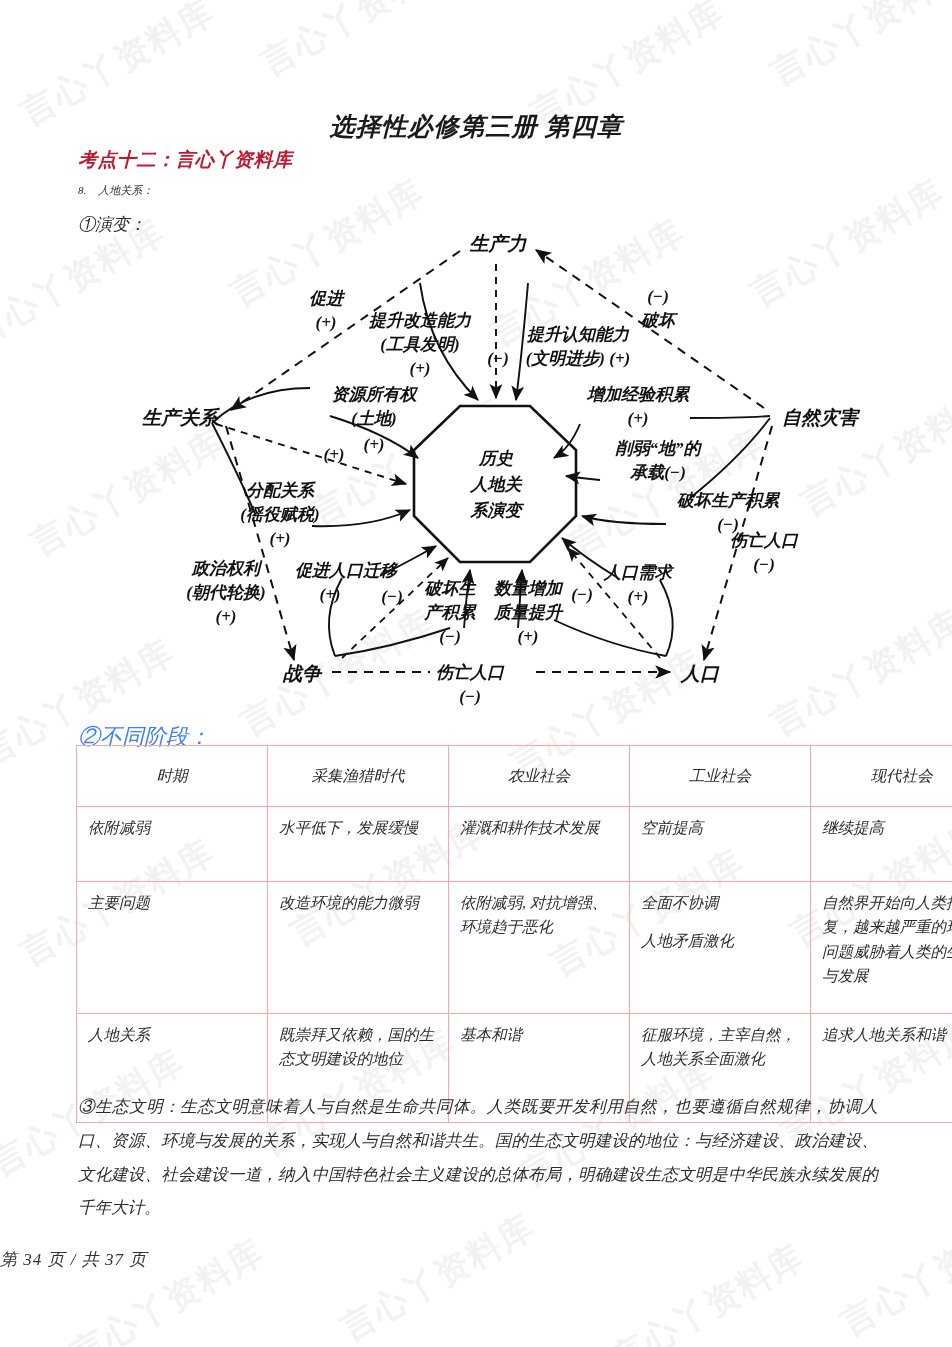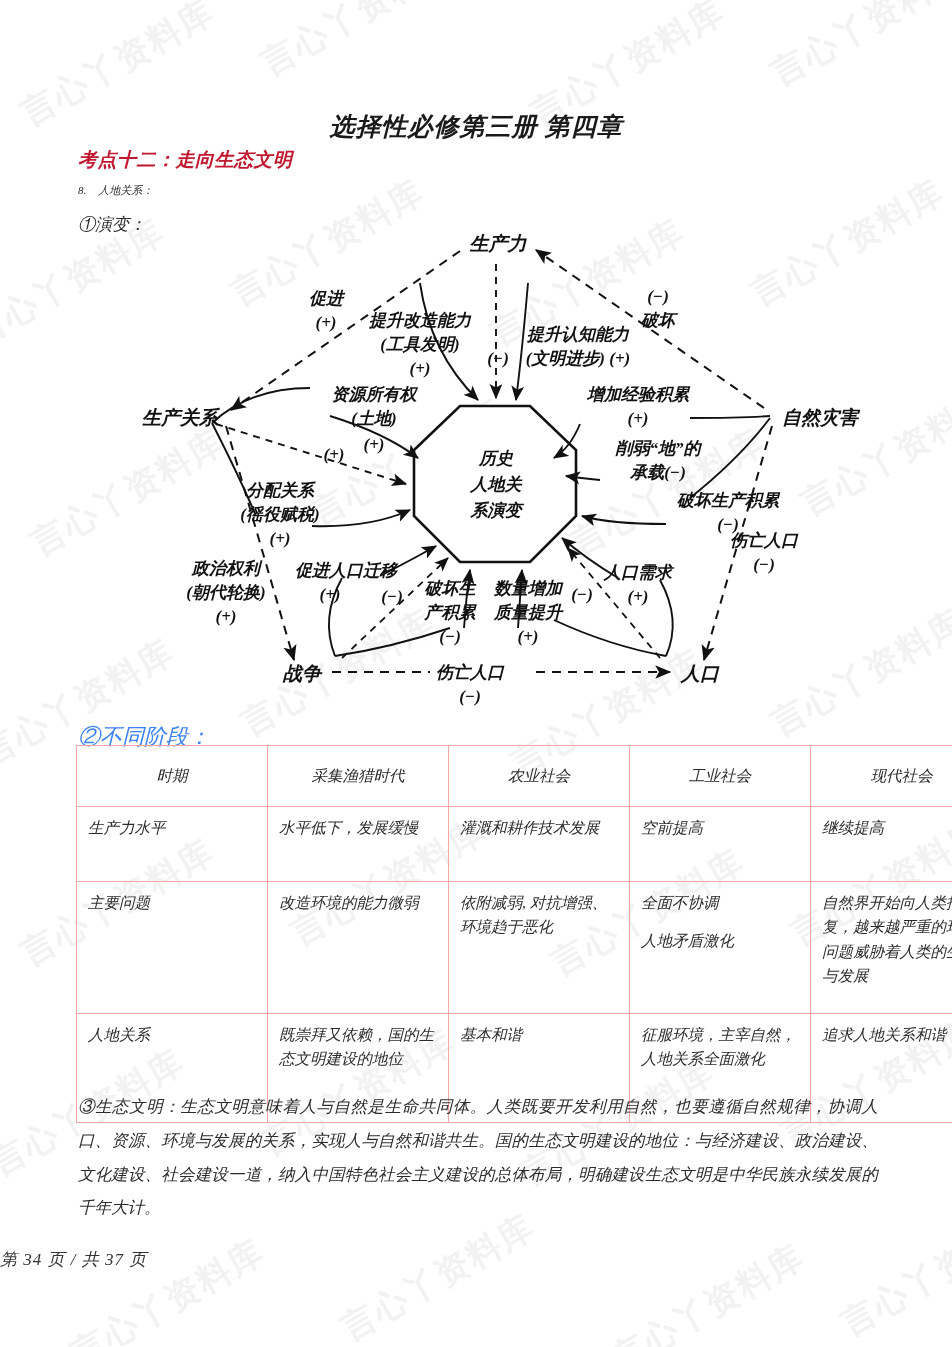--- a/index.html
+++ b/index.html
@@ -196,21 +196,21 @@
     <div class="wm" style="left:60px;  top:1280px;">言心丫资料库</div>
     <div class="wm" style="left:330px; top:1255px;">言心丫资料库</div>
     <div class="wm" style="left:600px; top:1285px;">言心丫资料库</div>
     <div class="wm" style="left:830px; top:1250px;">言心丫资料库</div>
   </div>
 
   <div class="content">
 
     <div class="doc-title">选择性必修第三册  第四章</div>
 
-    <div class="section-heading">考点十二：走向生态文明</div>
+    <div class="section-heading">考点十二：言心丫资料库</div>
 
     <div class="line-8">
       <span class="num">8.</span><span>人地关系：</span>
     </div>
 
     <div class="sub-1">①演变：</div>
 
     <div class="diagram">
       <svg width="740" height="480" viewBox="0 0 740 480" xmlns="http://www.w3.org/2000/svg">
         <defs>
@@ -368,21 +368,21 @@
       <tbody>
         <tr class="head">
           <td class="c0">时期</td>
           <td class="c1">采集渔猎时代</td>
           <td class="c2">农业社会</td>
           <td class="c3">工业社会</td>
           <td class="c4">现代社会</td>
         </tr>
 
         <tr class="r1">
-          <td>生产力水平</td>
+          <td>依附减弱</td>
           <td>水平低下，发展缓慢</td>
           <td>灌溉和耕作技术发展</td>
           <td>空前提高</td>
           <td>继续提高</td>
         </tr>
 
         <tr class="r2">
           <td>主要问题</td>
           <td>改造环境的能力微弱</td>
           <td>依附减弱, 对抗增强、环境趋于恶化</td>

